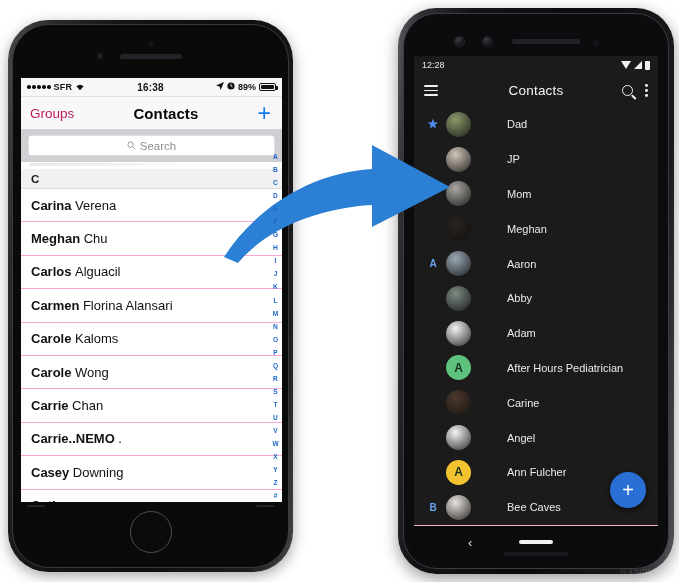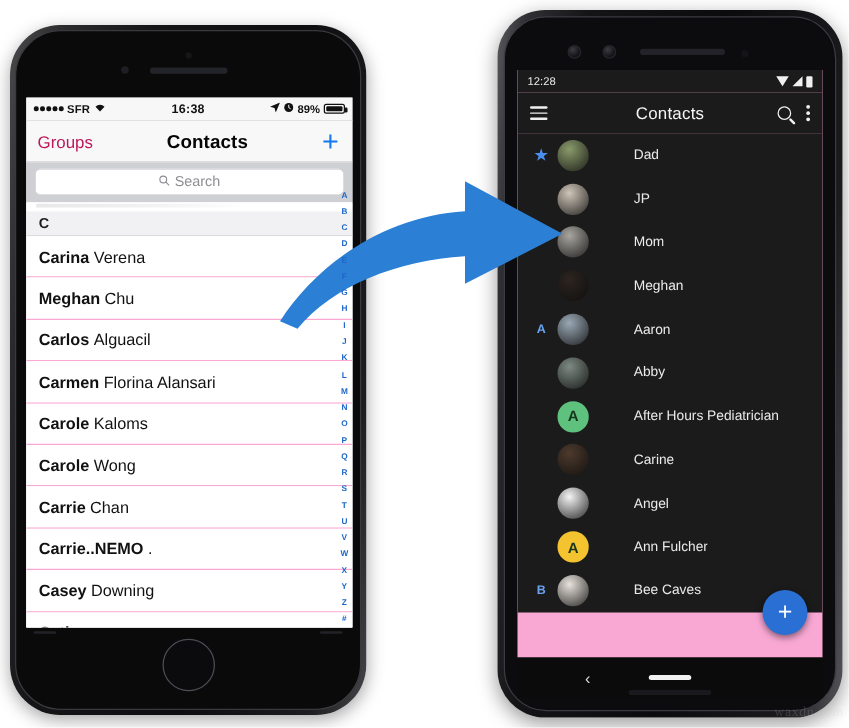--- a/index.html
+++ b/index.html
@@ -450,20 +450,25 @@
               <div class="avatar" style="background: radial-gradient(circle at 38% 30%, rgb(154, 168, 181), rgba(0, 0, 0, 0.55) 115%);"></div>
               <div class="and-name">Aaron</div>
             </div>
             <div class="and-row">
               <div class="and-gutter"></div>
               <div class="avatar" style="background: radial-gradient(circle at 38% 30%, rgb(125, 138, 130), rgba(0, 0, 0, 0.55) 115%);"></div>
               <div class="and-name">Abby</div>
             </div>
             <div class="and-row">
               <div class="and-gutter"></div>
+              <div class="avatar" style="background: radial-gradient(circle at 38% 30%, rgb(242, 242, 242), rgba(0, 0, 0, 0.55) 115%);"></div>
+              <div class="and-name">Adam</div>
+            </div>
+            <div class="and-row">
+              <div class="and-gutter"></div>
               <div class="avatar" style="background: rgb(94, 194, 126);">A</div>
               <div class="and-name">After Hours Pediatrician</div>
             </div>
             <div class="and-row">
               <div class="and-gutter"></div>
               <div class="avatar" style="background: radial-gradient(circle at 38% 30%, rgb(77, 58, 44), rgba(0, 0, 0, 0.55) 115%);"></div>
               <div class="and-name">Carine</div>
             </div>
             <div class="and-row">
               <div class="and-gutter"></div>

